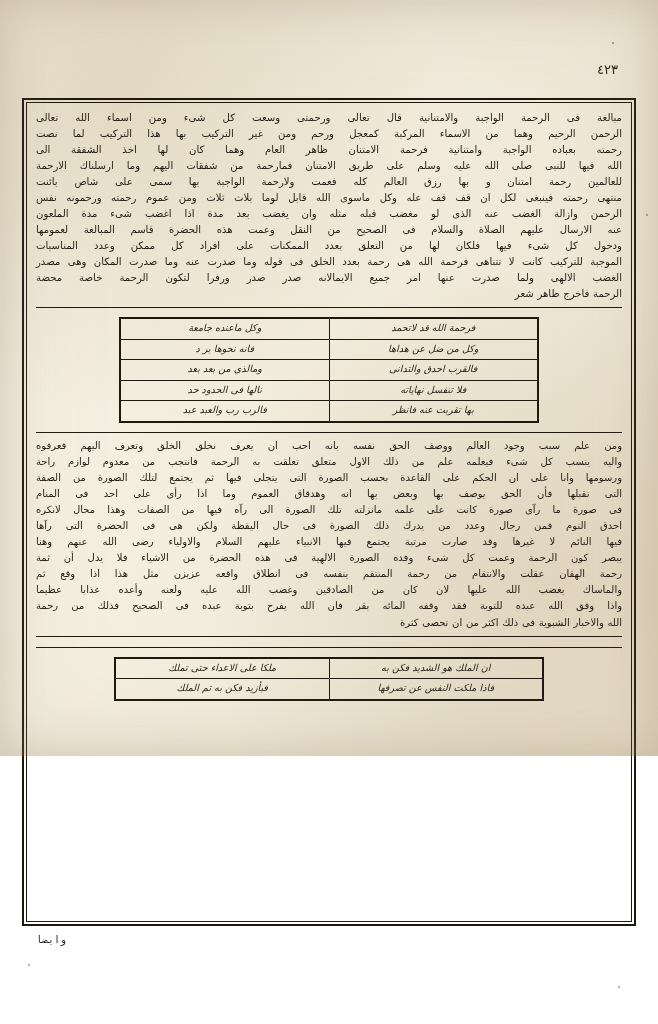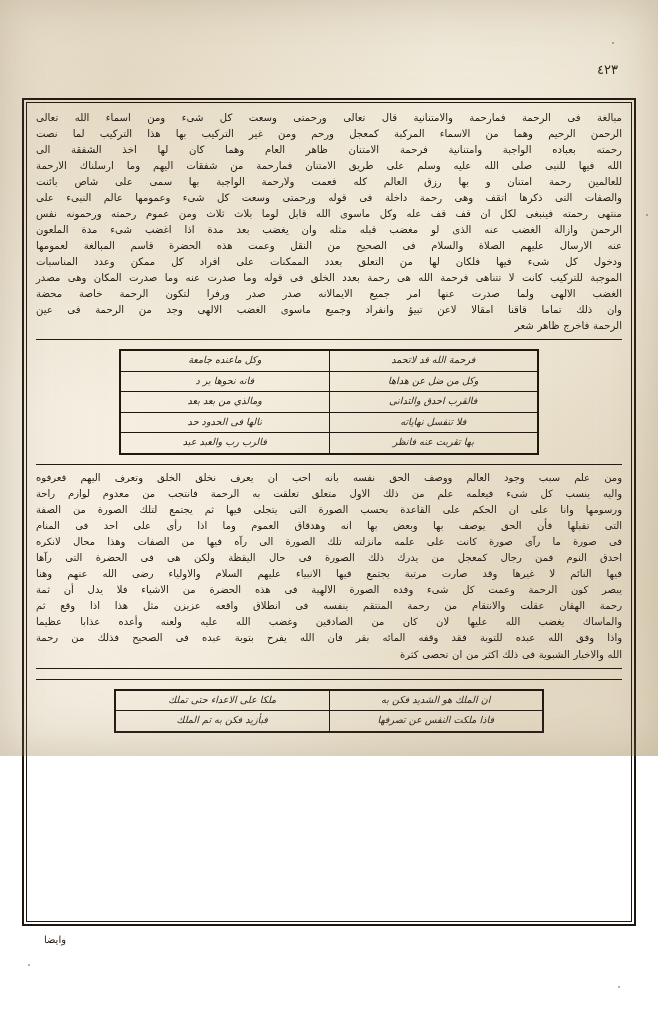--- a/index.html
+++ b/index.html
@@ -135,21 +135,21 @@
   }
 
   
   .catchword {
     position: absolute;
     top: 934px;
     right: 592px;
     font-size: 10px;
     color: #231c13;
     direction: rtl;
-    font-family: Liberation Serif, serif;
+    font-family: Liberation Mono, monospace;
   }
 
   
   .speck {
     position: absolute;
     background: #3a3128;
     border-radius: 50%;
     opacity: .5;
   }
 </style>
@@ -162,33 +162,31 @@
   <div class="speck" style="top:214px;left:646px;width:2px;height:2px;"></div>
   <div class="speck" style="top:964px;left:28px;width:2px;height:2px;"></div>
   <div class="speck" style="top:986px;left:618px;width:2px;height:2px;"></div>
 
   <div class="folio">٤٢٣</div>
 
   <div id="frame">
     <div id="frame-inner">
 
       <div class="arabic block-main">
-        <div>مبالغة فى الرحمة فمارحمة والامتنانية قال تعالى ورحمتى وسعت كل شىء ومن اسماء الله تعالى</div>
+        <div>مبالغة فى الرحمة الواجبة والامتنانية قال تعالى ورحمتى وسعت كل شىء ومن اسماء الله تعالى</div>
         <div>الرحمن الرحيم وهما من الاسماء المركبة كمعجل ورحم ومن غير الترکیب بها هذا التركيب لما نصت</div>
         <div>رحمته بعباده الواجبة وامتنانية فرحمة الامتنان ظاهر العام وهما كان لها اخذ الشفقة الى</div>
         <div>الله فيها للنبى صلى الله عليه وسلم على طريق الامتنان فمارحمة من شفقات اليهم وما ارسلناك الارحمة</div>
         <div>للعالمين رحمة امتنان و بها رزق العالم كله فعمت ولارحمة الواجبة بها سمى على شاص بائنت</div>
-        <div>والصفات التى ذكرها اتقف وهى رحمة داخلة فى قوله ورحمتى وسعت كل شىء وعمومها عالم النبىء على</div>
         <div>منتهى رحمته فينبغى لكل ان قف قف عله وكل ماسوى الله قابل لوما بلاث ثلاث ومن عموم رحمته ورحمونه نفس</div>
         <div>الرحمن وازالة الغضب عنه الذى لو مغضب قبله مثله وان یغضب بعد مدة اذا اغضب شىء مدة الملعون</div>
         <div>عنه الارسال عليهم الصلاة والسلام فى الصحيح من النقل وعمت هذه الحضرة قاسم المبالغة لعمومها</div>
         <div>ودخول كل شىء فيها فلكان لها من التعلق بعدد الممكنات على افراد كل ممكن وعدد المناسبات</div>
         <div>الموجبة للتركيب كانت لا تتناهى فرحمة الله هى رحمة بعدد الخلق فى قوله وما صدرت عنه وما صدرت المكان وهى مصدر</div>
         <div>الغضب الالهى ولما صدرت عنها امر جميع الايمالانه صدر صدر ورفرا لتكون الرحمة خاصة محضة</div>
-        <div>وان ذلك تماما قاقنا امقالا لاعن تبيؤ وانفراد وجميع ماسوى الغضب الالهى وجد من الرحمة فى عين</div>
         <div style="text-align-last:right;">الرحمة فاخرج ظاهر   شعر</div>
       </div>
 
       <hr class="rule">
 
       <div class="poem poem-1">
         <table>
           <tbody>
               <tr>
             <td class="half">فرحمة الله قد لاتحمد</td>
@@ -215,21 +213,21 @@
       </div>
 
       <hr class="rule">
 
       <div class="arabic block-main-2">
         <div>ومن علم سبب وجود العالم ووصف الحق نفسه بانه احب ان يعرف نخلق الخلق وتعرف اليهم فعرفوه</div>
         <div>واليه ينسب كل شىء فيعلمه علم من ذلك الاول متعلق تعلقت به الرحمة فانتجب من معدوم لوازم راحة</div>
         <div>ورسومها وانا على ان الحكم على القاعدة بحسب الصورة التى يتجلى فيها ثم يجتمع لتلك الصورة  من الصفة</div>
         <div>التى تقبلها فأن الحق يوصف بها وبعض بها انه وهدقاق العموم وما اذا رأى على احد فى المنام</div>
         <div>فى صورة ما رآى صورة كانت على علمه مانزلته تلك الصورة الى رآه فيها من الصفات وهذا محال لانكره</div>
-        <div>احدق النوم فمن رجال كمعجل من يدرك ذلك الصورة فى حال اليقظة ولكن هى فى الحضرة التى رآها</div>
+        <div>احدق النوم فمن رجال وعدد من يدرك ذلك الصورة فى حال اليقظة ولكن هى فى الحضرة التى رآها</div>
         <div>فيها النائم لا غيرها وقد صارت مرتبة يجتمع فيها الانبياء  عليهم السلام  والاولياء  رضى الله عنهم وهنا</div>
         <div>يبصر كون الرحمة وعمت كل شىء وفده الصورة الالهية فى هذه الحضرة من الاشياء فلا يدل أن ثمة</div>
         <div>رحمة الهقان عقلت والانتقام من رحمة المنتقم ينفسه فى انطلاق واقعه عزيزن مثل هذا اذا وقع ثم</div>
         <div>والماساك يغضب الله عليها لان كان من الصادقين وغضب الله عليه ولعنه وأعده عذابا عظيما</div>
         <div>واذا وفق الله عبده للتوبة فقد وقفه المائه بقر فان الله يفرح بتوبة عبده فى الصحيح فذلك من رحمة</div>
         <div style="text-align-last:right;">الله والاخبار الشبوية فى ذلك اكثر من ان تحصى كثرة</div>
       </div>
 
       <hr class="rule">
 

